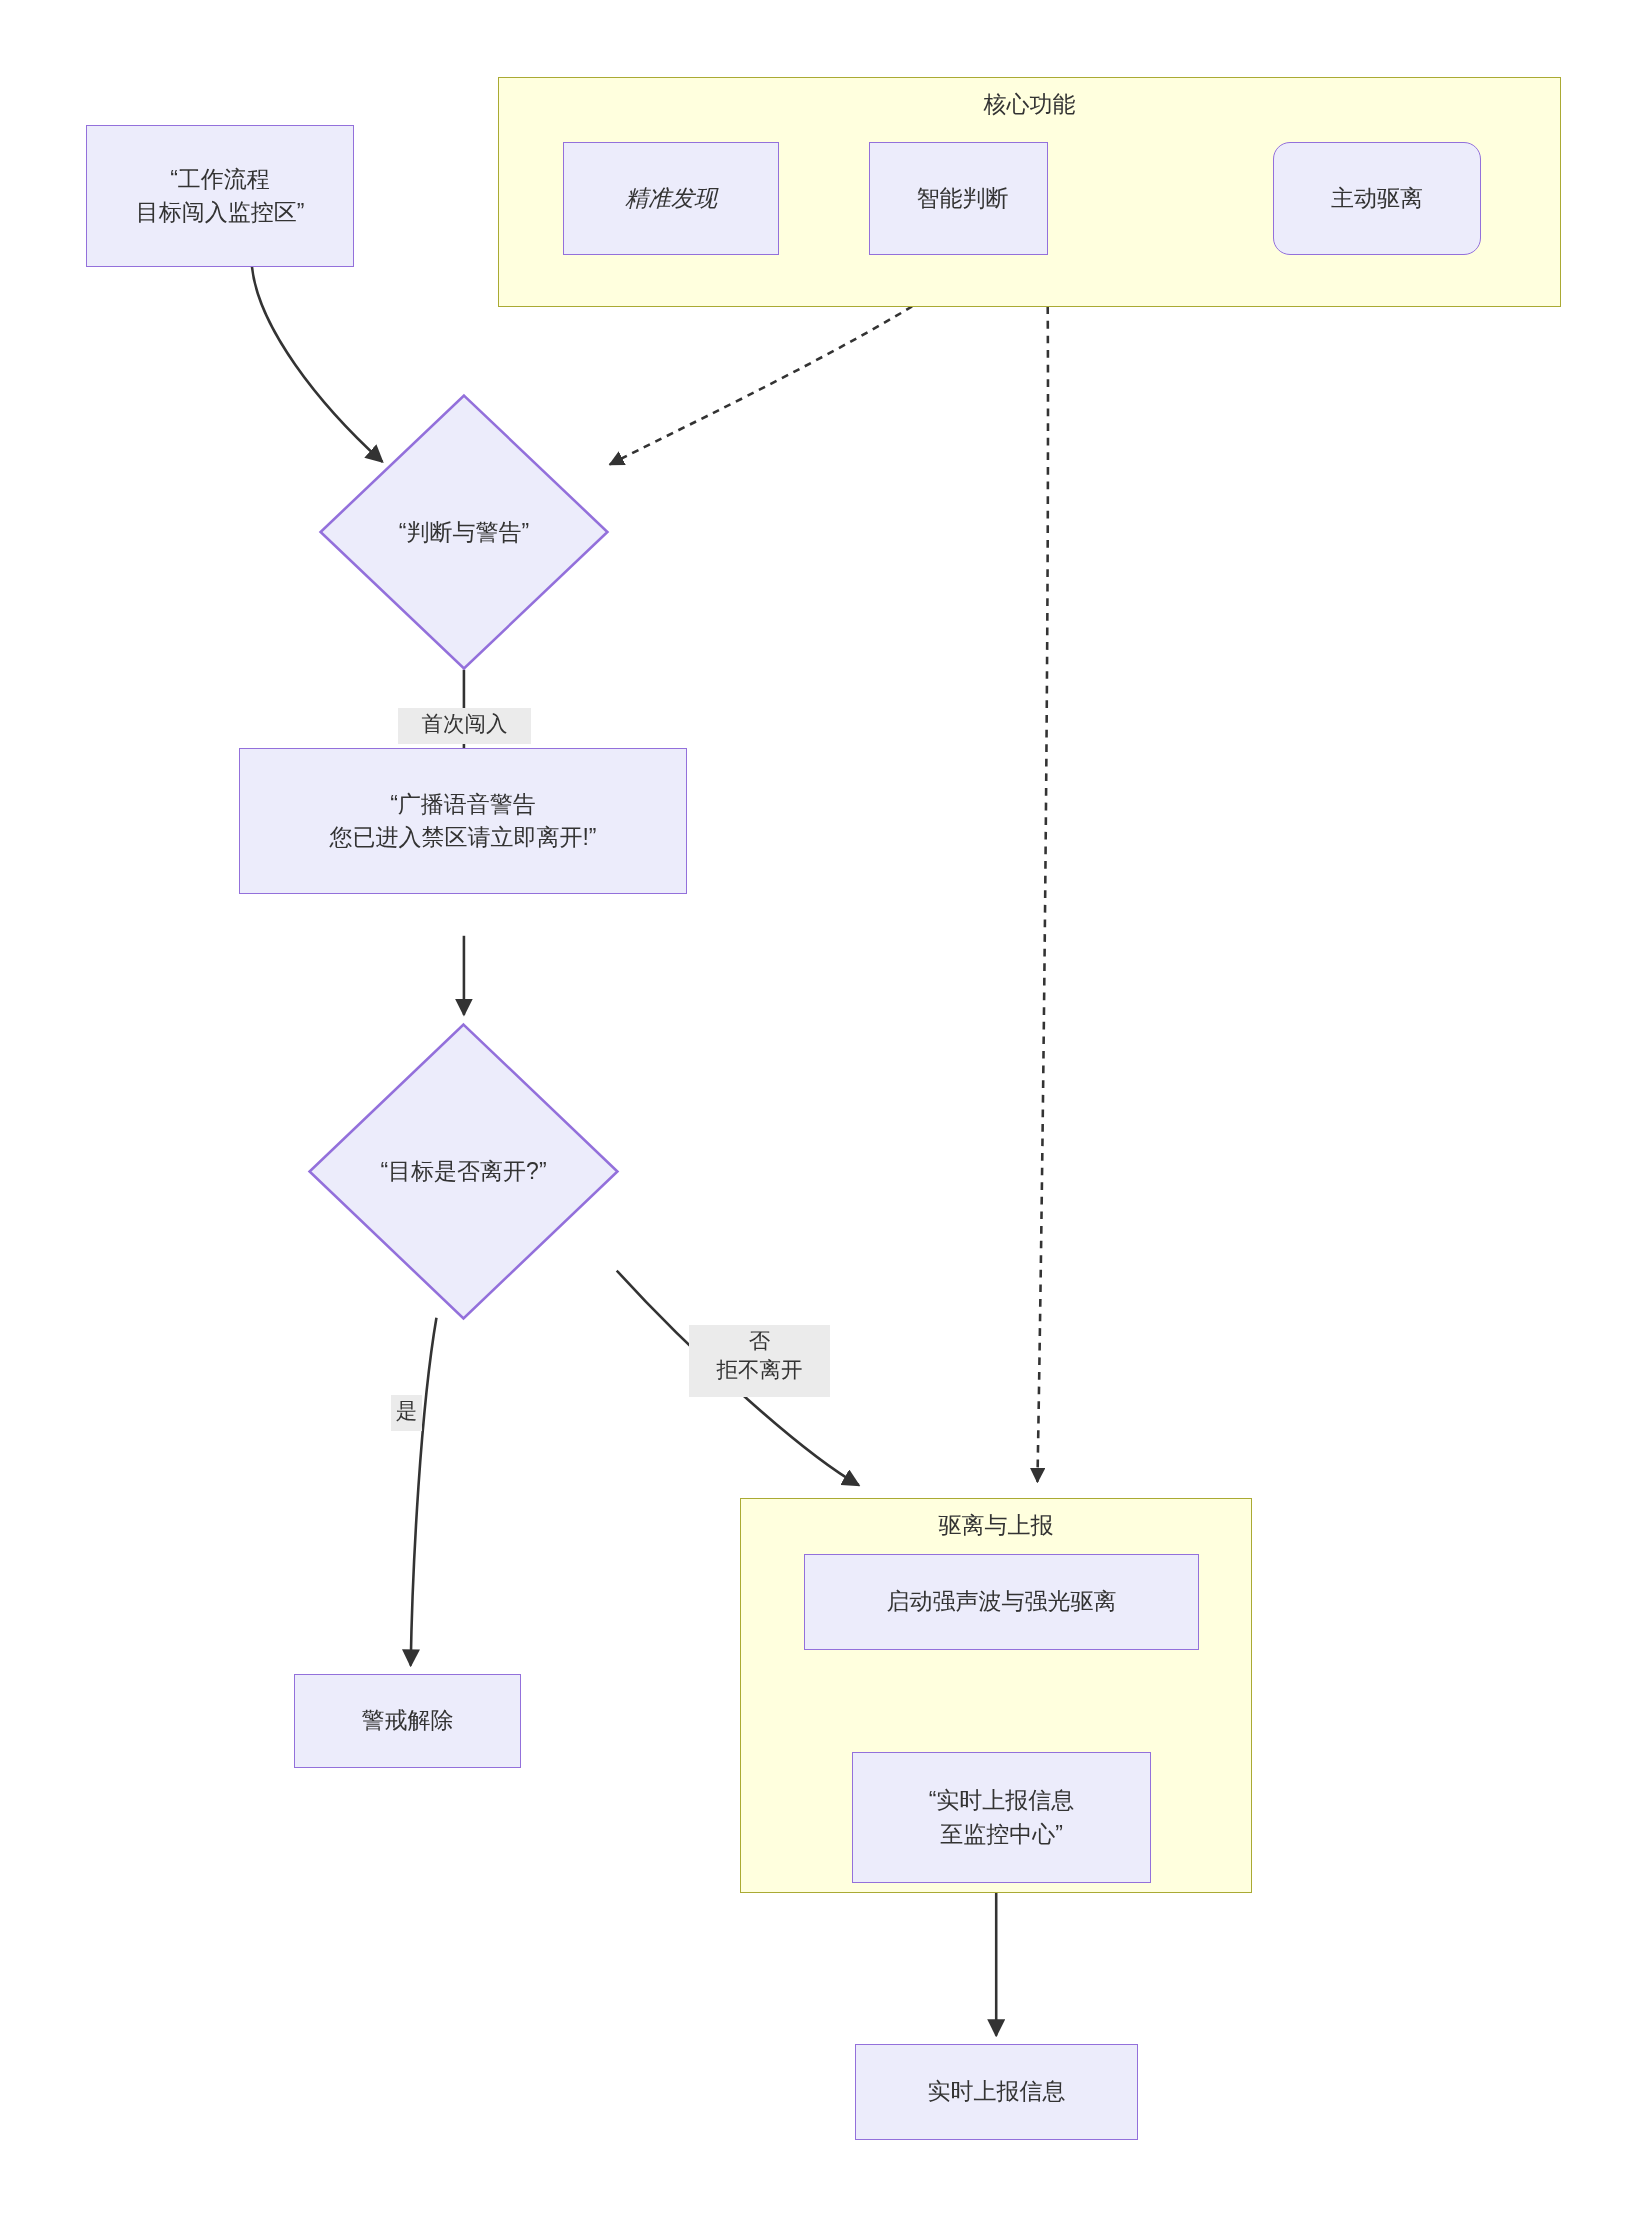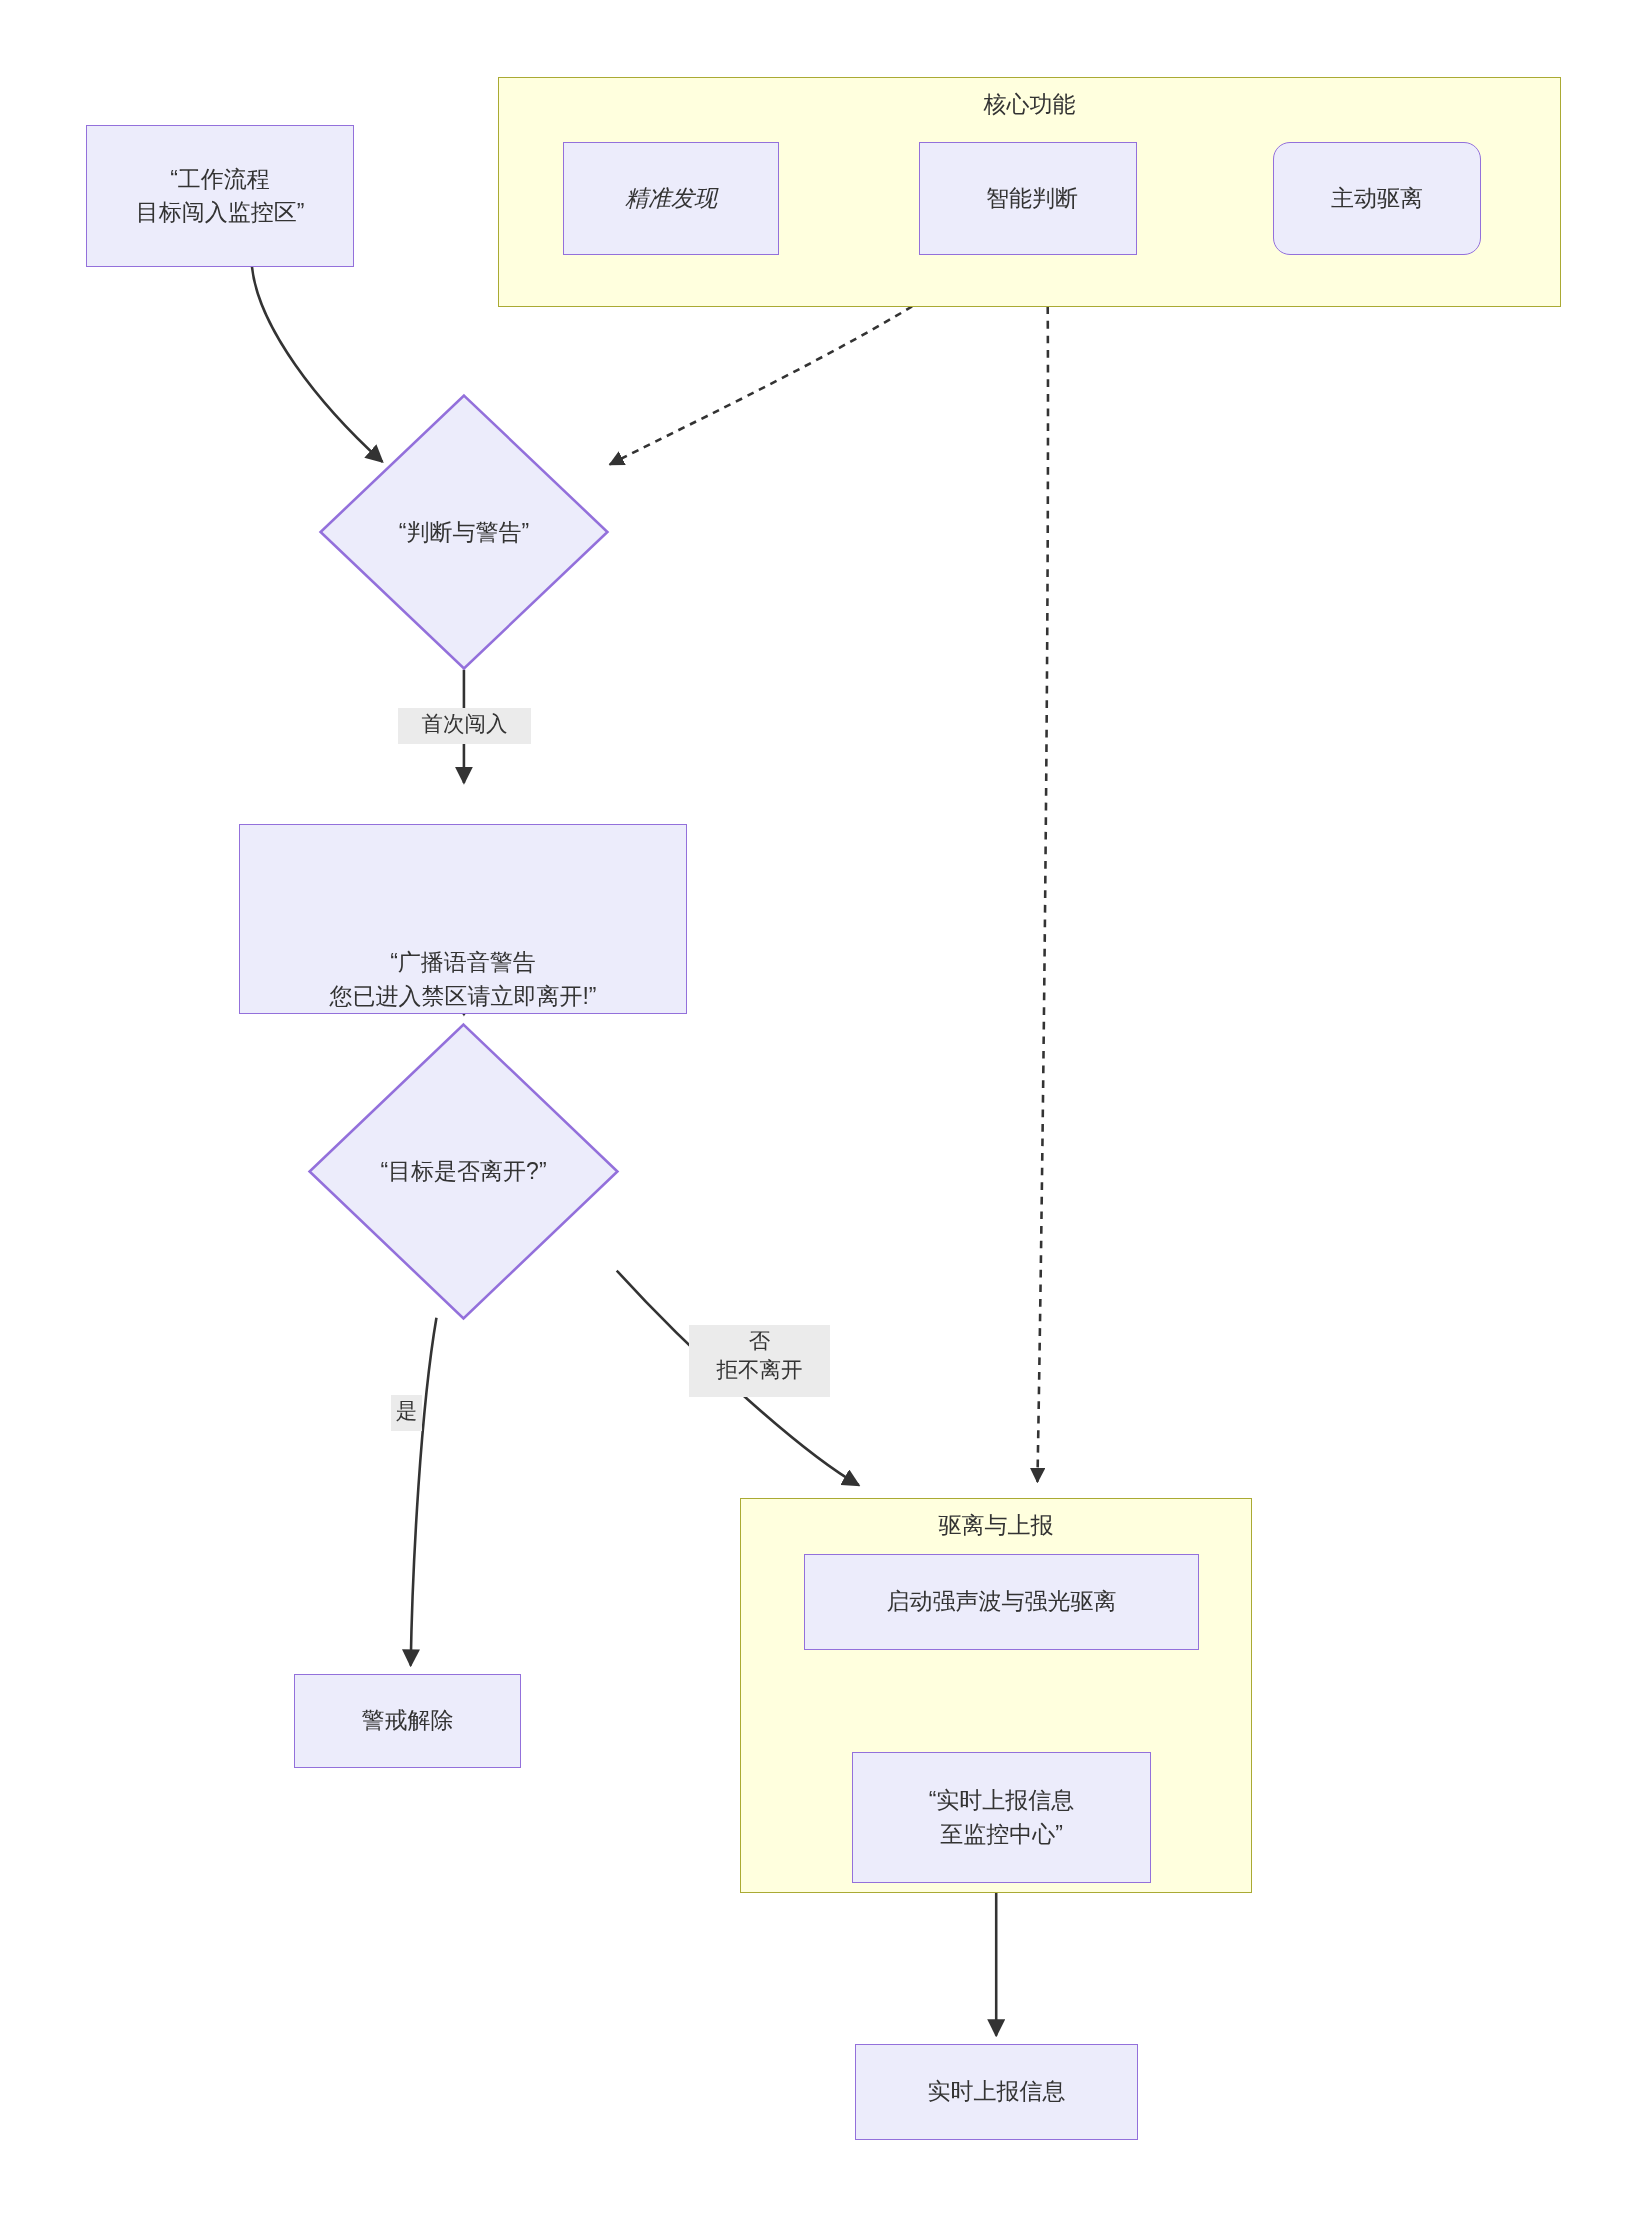--- a/index.html
+++ b/index.html
@@ -147,36 +147,36 @@
 
   <div class="node" style="left:86px; top:125px; width:268px; height:142px;">
     <span class="label">“工作流程
 目标闯入监控区”</span>
   </div>
 
   <div class="node" style="left:563px; top:142px; width:216px; height:113px;font-style:italic;">
     <span class="label">精准发现</span>
   </div>
 
-  <div class="node" style="left:919px; top:142px; width:218px; height:113px;padding-left:8px;">
+  <div class="node" style="left:869px; top:142px; width:179px; height:113px;padding-left:8px;">
     <span class="label">智能判断</span>
   </div>
 
   <div class="node" style="left:1273px; top:142px; width:208px; height:113px;border-radius:17px;">
     <span class="label">主动驱离</span>
   </div>
 
   <div class="diamond" style="left:318px; top:393px; width:292px; height:278px;">
     <svg class="dshape" viewBox="0 0 340 324" preserveAspectRatio="none">
       <polygon points="170,3 337,162 170,321 3,162" fill="#ececfb" stroke="#9370db" stroke-width="3"></polygon>
     </svg>
     <div class="dlabel">“判断与警告”</div>
   </div>
 
-  <div class="node" style="left:239px; top:824px; width:448px; height:190px;align-items:flex-end;">
+  <div class="node" style="left:239px; top:748px; width:448px; height:146px;">
     <span class="label">“广播语音警告
 您已进入禁区请立即离开!”</span>
   </div>
 
   <div class="diamond" style="left:307px; top:1022px; width:313px; height:299px;">
     <svg class="dshape" viewBox="0 0 364 348" preserveAspectRatio="none">
       <polygon points="182,3 361,174 182,345 3,174" fill="#ececfb" stroke="#9370db" stroke-width="3"></polygon>
     </svg>
     <div class="dlabel">“目标是否离开?”</div>
   </div>

